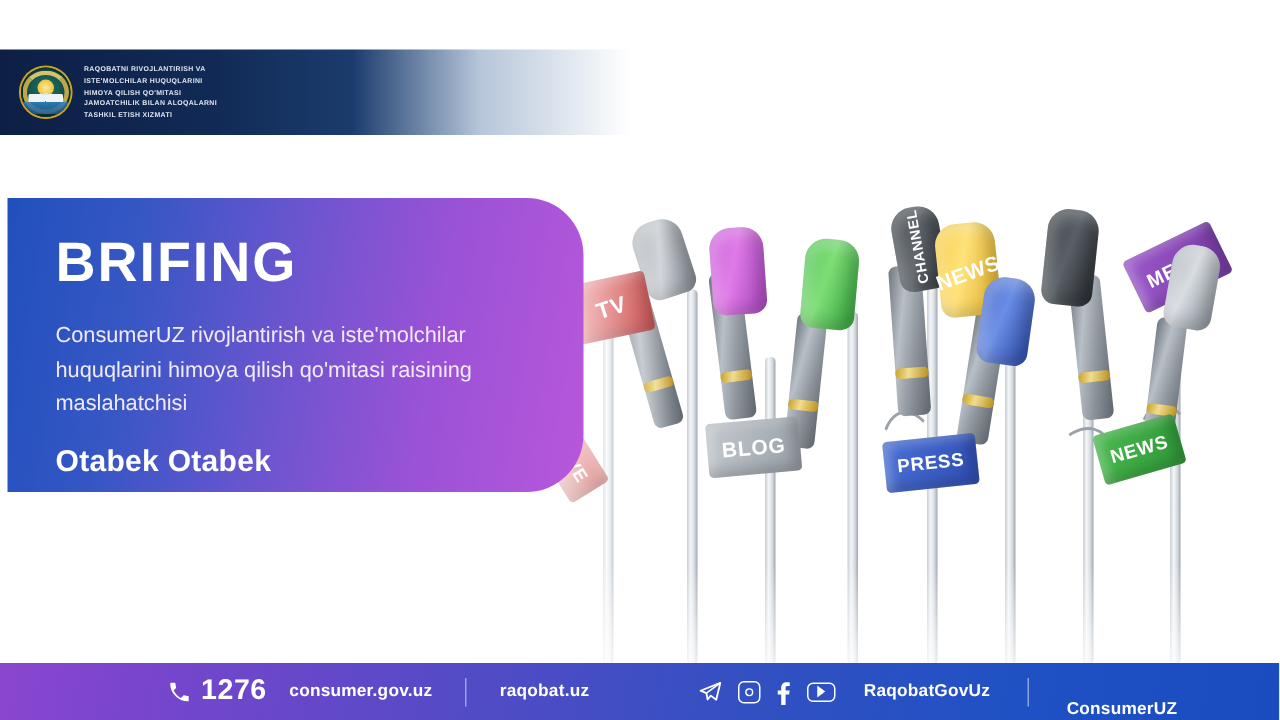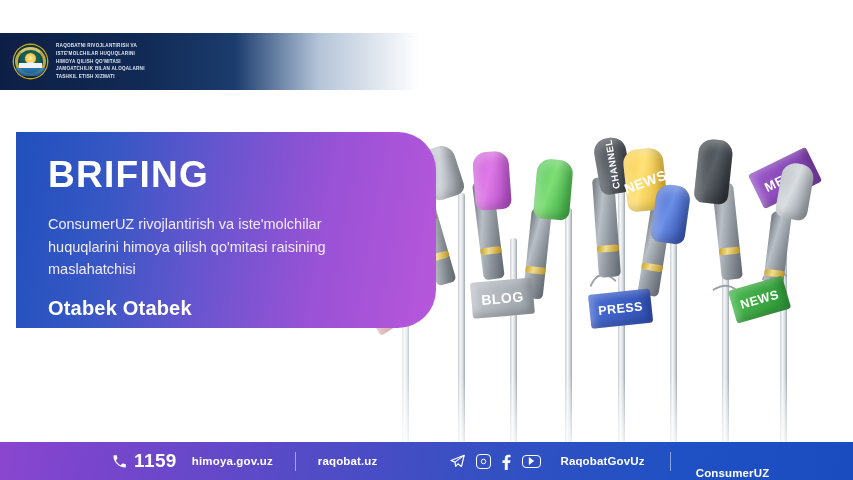--- a/index.html
+++ b/index.html
@@ -88,21 +88,21 @@
     background:linear-gradient(to bottom,#2f7fbf,#1d5a93);
     opacity:.85;
   }
   .hdr-text{
     color:#dfe6f2; font-size:4.6px; line-height:1.72; font-weight:700;
     letter-spacing:.25px; text-transform:uppercase; white-space:nowrap;
   }
 
   
   .panel{
-    position:absolute; left:16px; top:132px; width:420px; height:196px;
+    position:absolute; left:5px; top:132px; width:384px; height:196px;
     background:linear-gradient(100deg,#2050bd 0%,#3657c4 22%,#6a55cf 47%,#9a52d6 72%,#b857db 100%);
     border-radius:0 38px 38px 0;
     padding:24px 26px 0 32px;
   }
   .brifing{
     color:#ffffff; font-size:37px; font-weight:700; letter-spacing:1.3px;
     line-height:1; margin-bottom:20px;
   }
   .subtitle{
     color:#f2eaf9; font-size:14.5px; line-height:1.56; font-weight:400;
@@ -282,22 +282,22 @@
     <div class="subtitle">ConsumerUZ rivojlantirish va iste'molchilar huquqlarini himoya qilish qo'mitasi raisining maslahatchisi</div>
     <div class="speaker">Otabek Otabek</div>
   </div>
 
   <div class="footer">
 
     <div class="f-group f-phone">
       <svg class="ico" width="15" height="15" viewBox="0 0 24 24">
         <path fill="#ffffff" d="M6.6 10.8c1.6 3.1 4.1 5.6 7.2 7.2l2.4-2.4c.3-.3.7-.4 1.1-.3 1.2.4 2.5.6 3.8.6.6 0 1 .4 1 1v3.8c0 .6-.4 1-1 1C11.1 21.7 2.3 12.9 2.3 2.9c0-.6.4-1 1-1H7c.6 0 1 .4 1 1 0 1.3.2 2.6.6 3.8.1.4 0 .8-.3 1.1l-2.4 2.4z"></path>
       </svg>
-      <span class="f-num">1159</span>
-      <span class="f-site">himoya.gov.uz</span>
+      <span class="f-num">1276</span>
+      <span class="f-site">consumer.gov.uz</span>
       <span class="f-sep"></span>
       <span class="f-site2">raqobat.uz</span>
     </div>
 
     <div class="f-group f-social">
       <svg class="ico" width="17" height="17" viewBox="0 0 24 24">
         <path fill="none" stroke="#ffffff" stroke-width="1.7" stroke-linejoin="round" d="M21.5 3.2 2.8 10.6l5.6 2.2 1.1 6 3-3.6 5.1 3.8z"></path>
         <path fill="none" stroke="#ffffff" stroke-width="1.5" d="M8.4 12.8 21.5 3.2"></path>
       </svg>
       <span class="ico-box">

